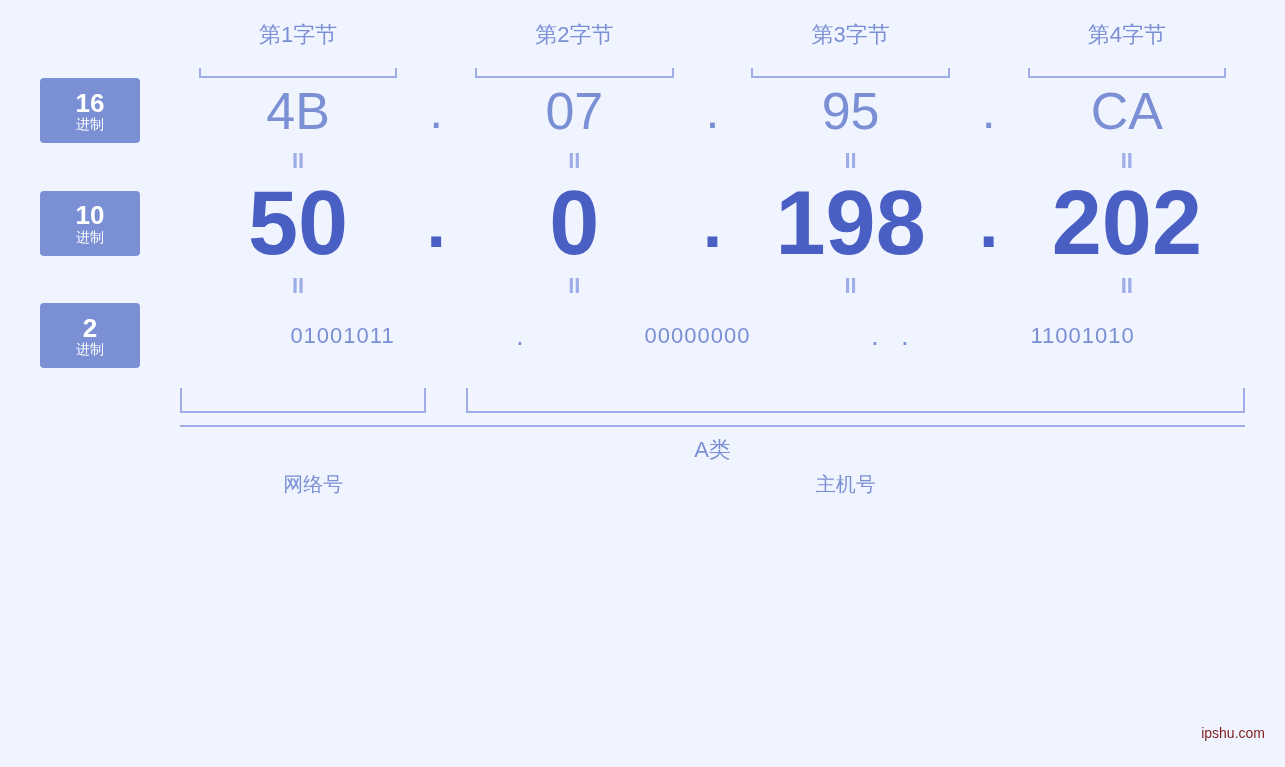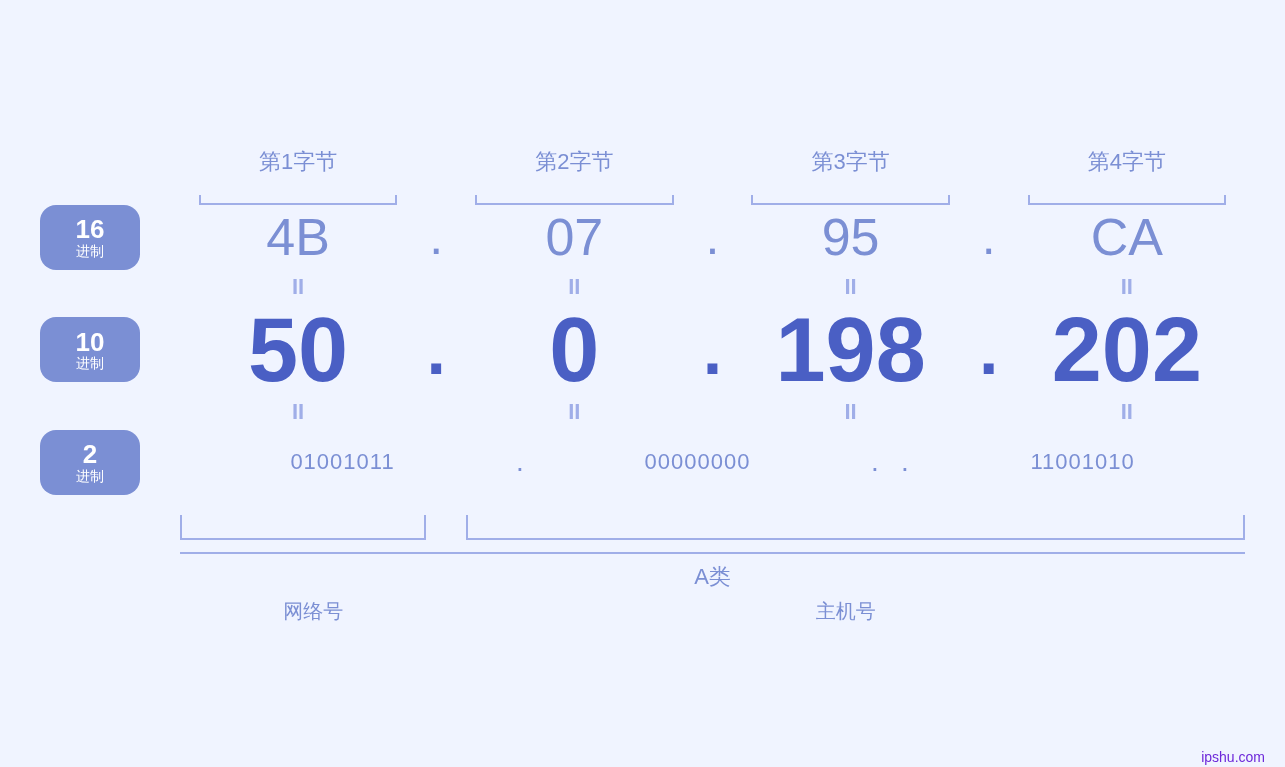--- a/index.html
+++ b/index.html
@@ -12,21 +12,20 @@
       overflow: hidden;
       position: relative;
     }
 
     .container {
       width: 100%;
       height: 100%;
       display: flex;
       flex-direction: column;
       padding: 20px 40px 16px 40px;
-      justify-content: center;
     }
 
     
     .header-row {
       display: flex;
       margin-left: 140px;
       margin-bottom: 0px;
     }
 
     .col-header {
@@ -42,21 +41,21 @@
     .data-row {
       display: flex;
       align-items: center;
       margin-bottom: 0;
     }
 
     .row-label {
       width: 100px;
       height: 65px;
       background: #7b8fd4;
-      border-radius: 16px;
+      border-radius: 4px;
       display: flex;
       flex-direction: column;
       align-items: center;
       justify-content: center;
       color: white;
       font-size: 20px;
       margin-right: 40px;
       flex-shrink: 0;
     }
 
@@ -150,24 +149,24 @@
     
     .bottom-section {
       margin-left: 140px;
       position: relative;
       margin-top: 5px;
     }
 
     
     .watermark {
       position: absolute;
-      bottom: 2px;
+      bottom: 26px;
       right: 20px;
       font-size: 14px;
-      color: #6d28d9;
+      color: #7f1d1d;
     }
 
     
     .top-bracket-container {
       display: flex;
       margin-left: 140px;
       height: 20px;
     }
 
     .top-bracket-cell {

